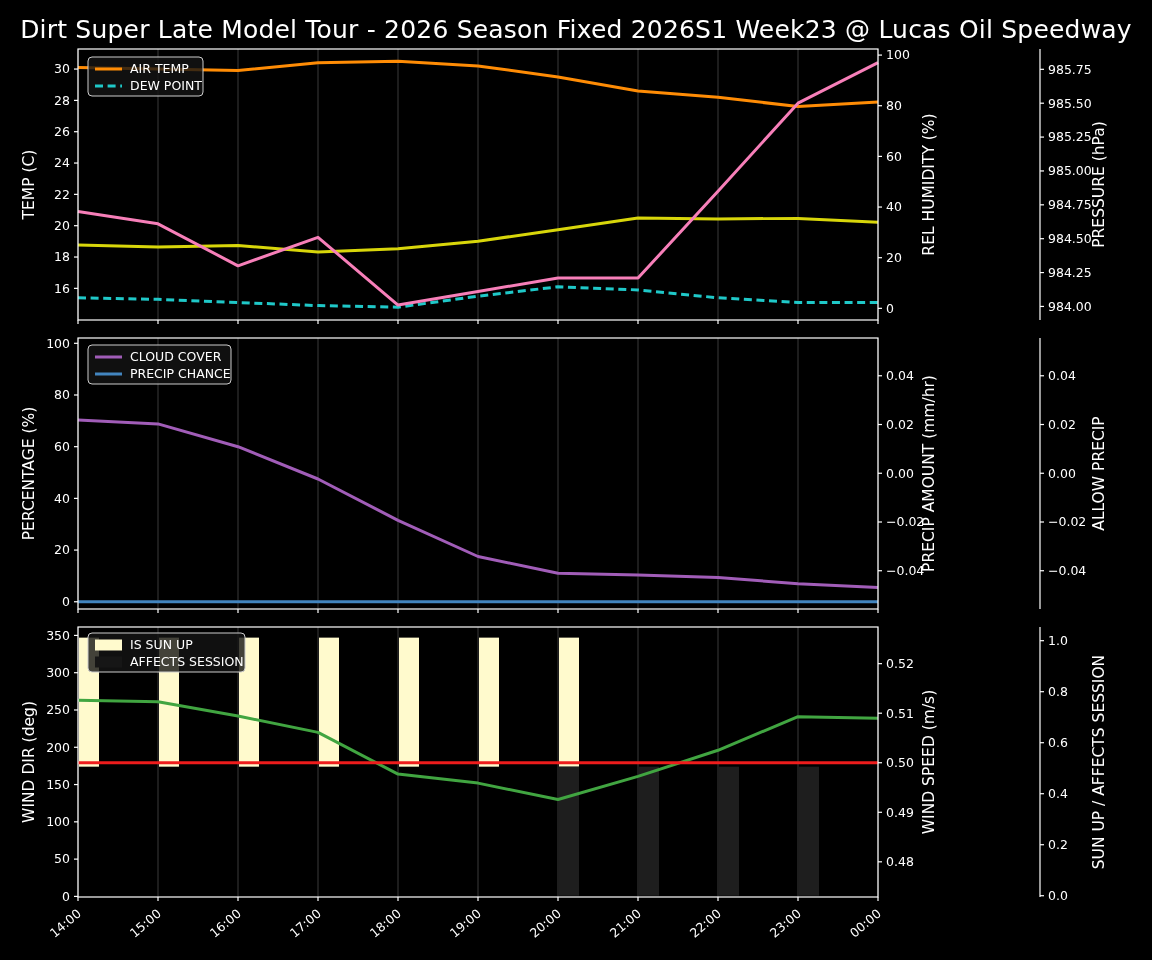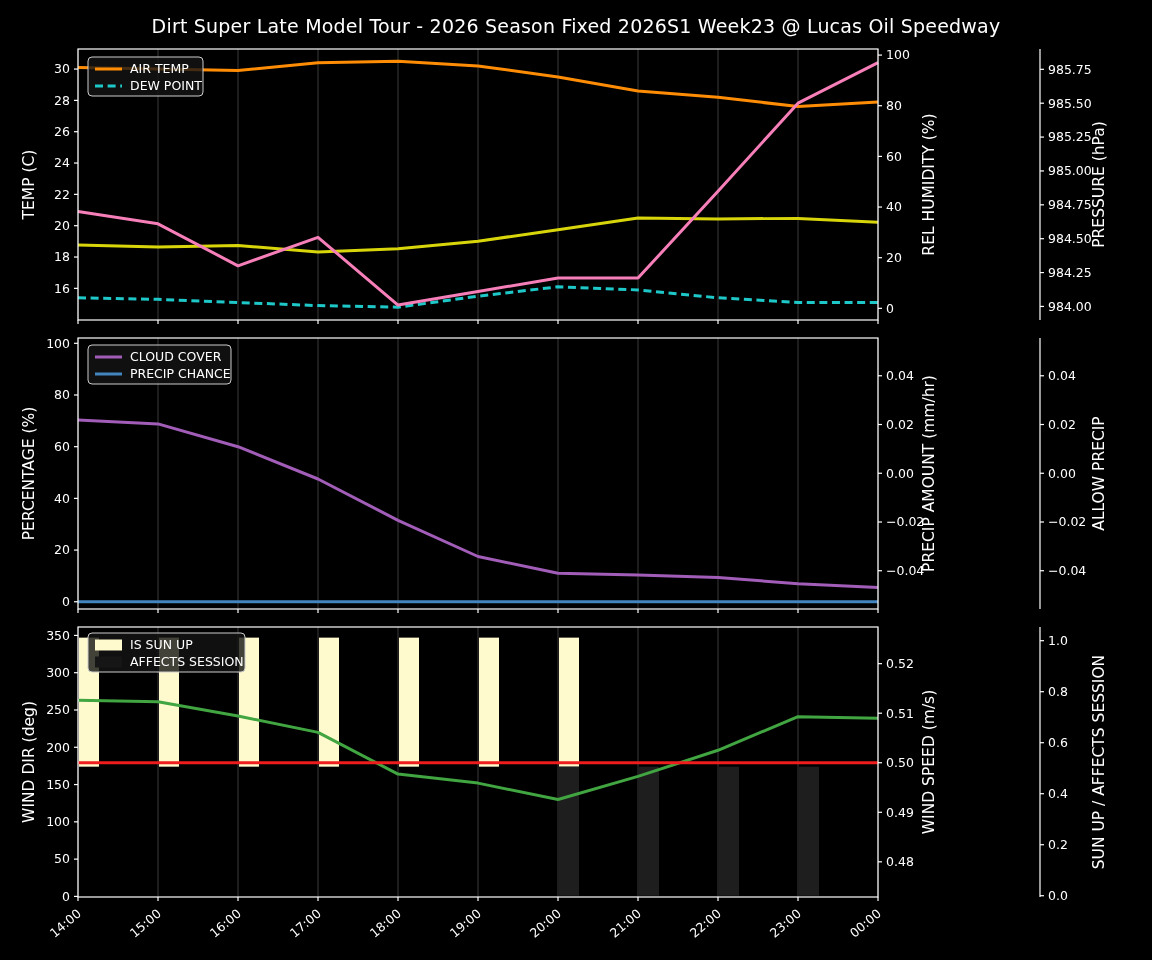--- a/index.html
+++ b/index.html
@@ -1,20 +1,20 @@
 <!DOCTYPE html>
 <html><head>
 <meta charset="utf-8">
 <style>
   html,body{margin:0;padding:0;background:#000;}
   body{width:1152px;height:960px;position:relative;overflow:hidden;
        font-family:"DejaVu Sans", sans-serif;}
   .figure{position:absolute;inset:0;background:#000;}
   .fig-title{position:absolute;top:15px;left:0;width:100%;text-align:center;
-             color:#ffffff;font-size:19px;letter-spacing:0.2px;}
+             color:#ffffff;font-size:25px;letter-spacing:0.2px;}
   svg{position:absolute;top:0;left:0;}
   svg text{font-family:"DejaVu Sans", sans-serif;fill:#ffffff;}
 </style>
 </head>
 <body>
 
 <div class="figure">
   <div class="fig-title">Dirt Super Late Model Tour - 2026 Season Fixed 2026S1 Week23 @ Lucas Oil Speedway</div>
   <svg id="plots" width="1152" height="960" viewBox="0 0 1152 960">
       <g>

